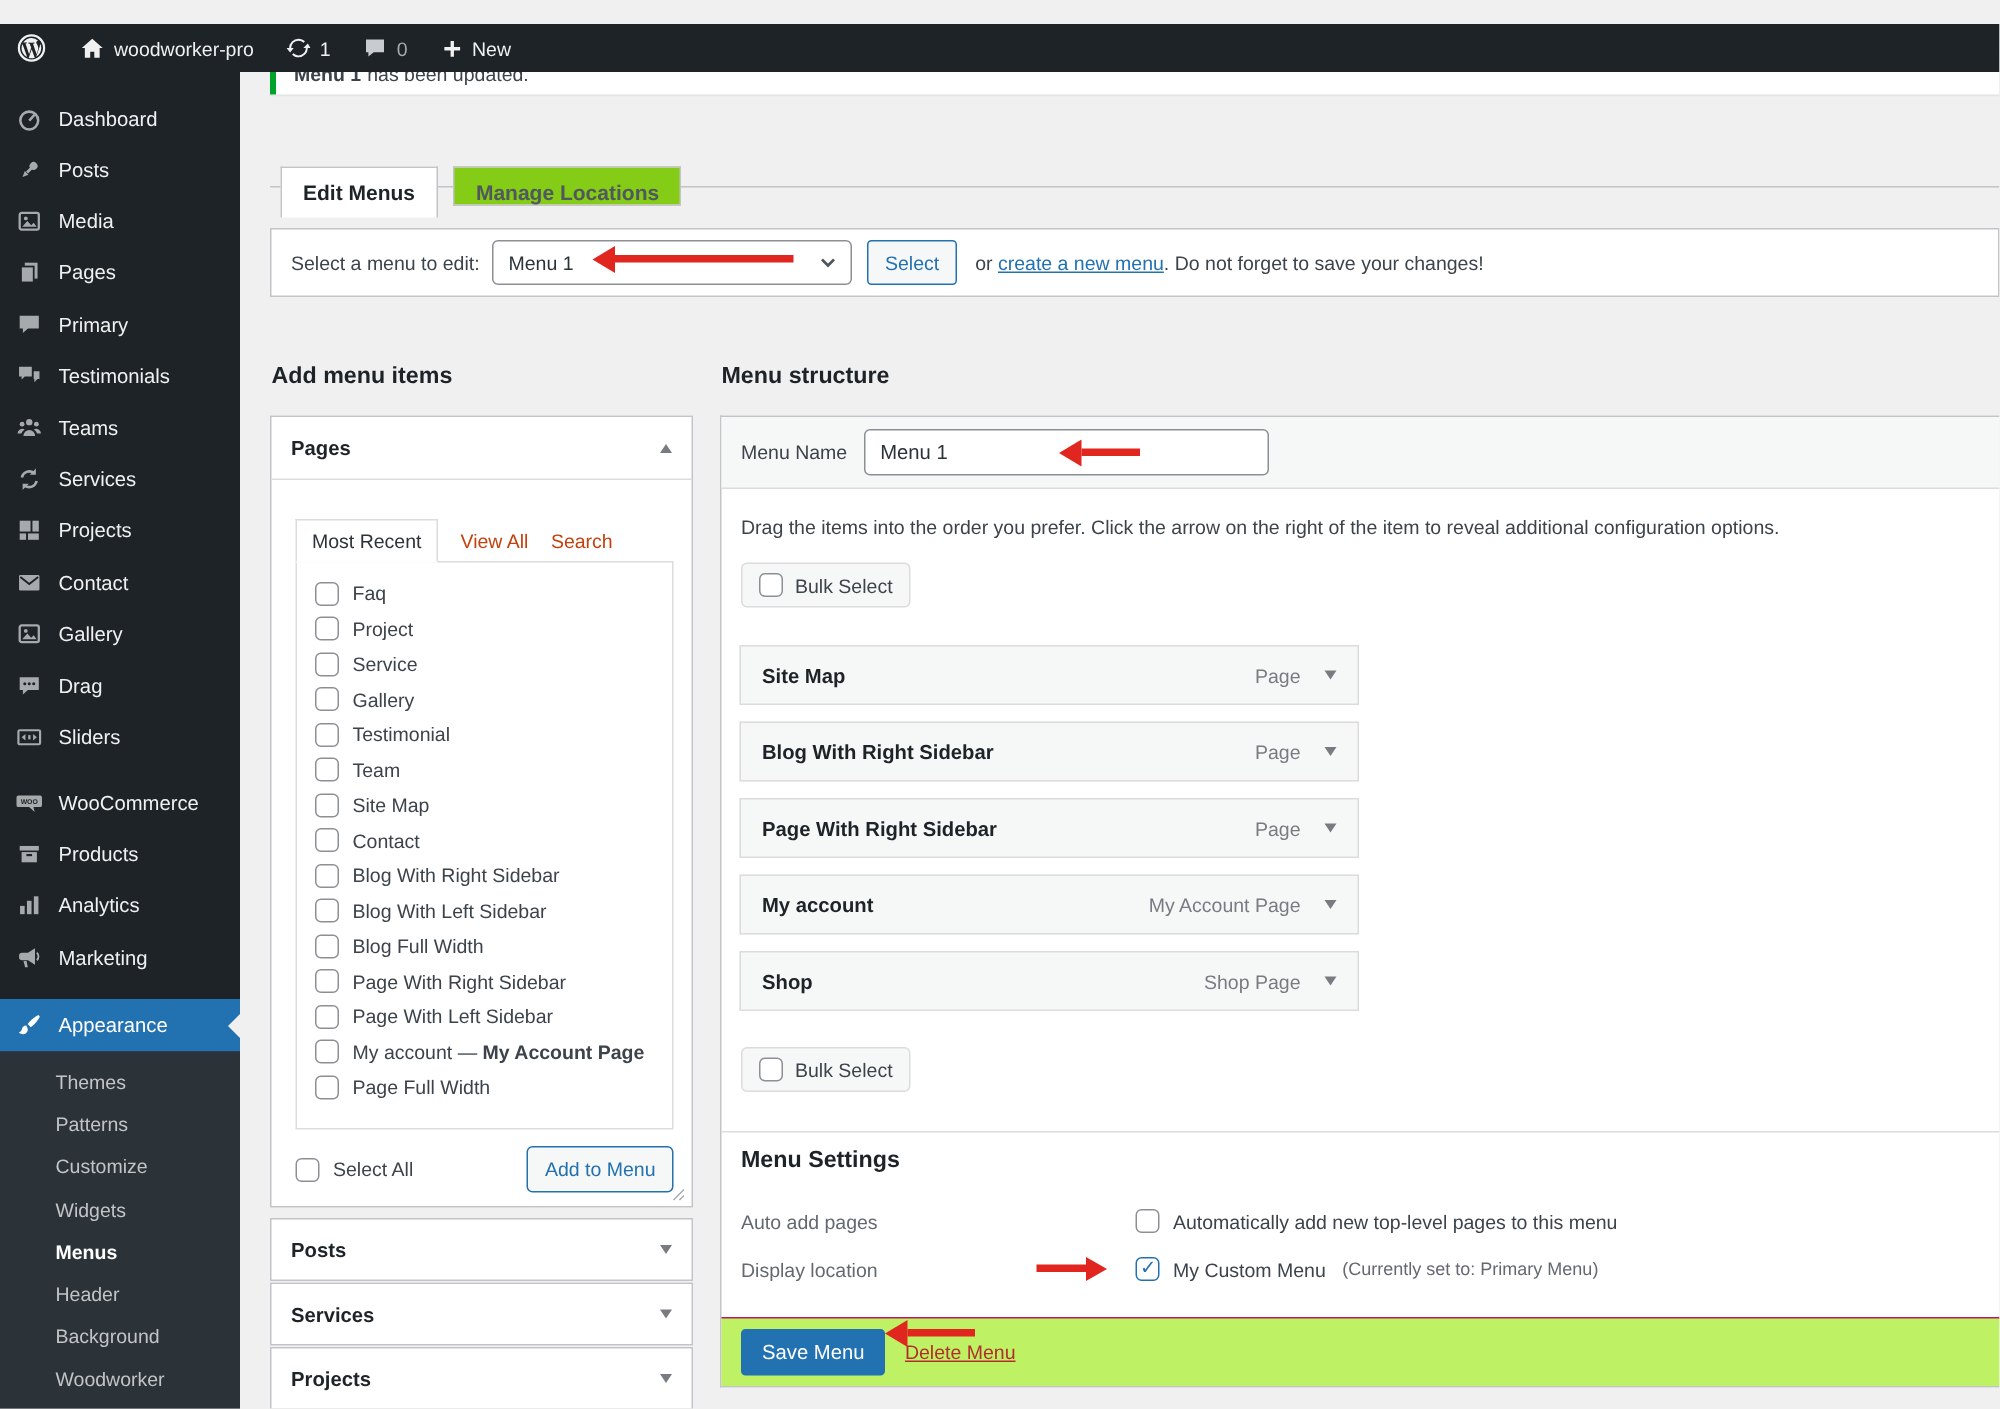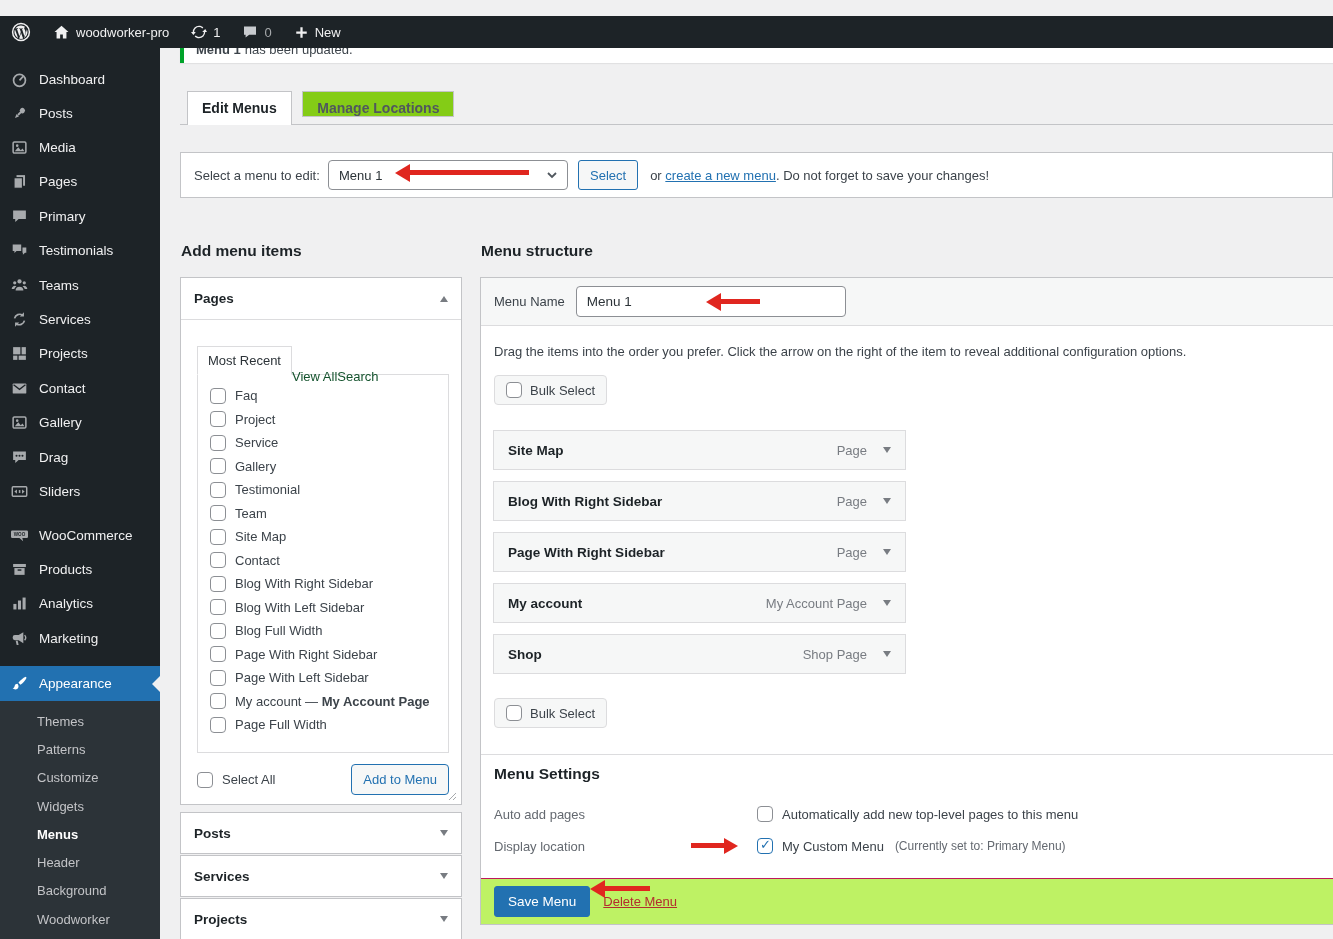--- a/index.html
+++ b/index.html
@@ -28,40 +28,40 @@
   #submenu li.current { color:#fff; font-weight:bold; }
 
   
   #content { position:absolute; left:160px; top:32px; width:1173px; height:907px; background:#f0f0f1; }
 
   #notice { position:absolute; left:180px; top:35px; right:0; height:28px; background:#fff; border-left:4px solid #00a32a; box-shadow:0 1px 1px rgba(0,0,0,.06); display:flex; align-items:center; padding-left:12px; }
   #notice b { margin-right:4px; }
 
   #tabbar { position:absolute; left:180px; top:91px; right:0; height:34px; border-bottom:1px solid #c3c4c7; }
   .nav-tab { display:inline-block; height:34px; line-height:33px; padding:0 14px; font-size:14px; font-weight:bold; border:1px solid #c3c4c7; margin-left:7px; cursor:pointer; }
-  .nav-tab.active { background:#fff; border-bottom:none; color:#1d2327; position:relative; z-index:2; margin-left:7px; }
+  .nav-tab.active { background:#fff; border-bottom:none; color:#1d2327; position:relative; z-index:2; margin-left:7px;margin-top:20px; }
   .nav-tab.inactive { background:#84cc16; color:#50575e; height:26px; }
 
   #select-bar { position:absolute; left:180px; top:152px; right:0; height:46px; background:#fff; border:1px solid #c3c4c7; display:flex; align-items:center; padding-left:13px; }
   #select-bar .lbl { width:134px; }
   .fake-select { width:240px; height:30px; background:#fff; border:1px solid #8c8f94; border-radius:4px; display:flex; align-items:center; justify-content:space-between; padding:0 8px 0 10px; color:#2c3338; cursor:pointer; }
   .btn-secondary { height:30px; padding:0 11px; background:#f6f7f7; border:1px solid #2271b1; border-radius:3px; color:#2271b1; font-size:13px; display:inline-flex; align-items:center; cursor:pointer; margin-left:10px; }
   #select-bar .tail { margin-left:12px; }
   a.wplink { color:#2271b1; text-decoration:underline; cursor:pointer; }
 
   .col-title { position:absolute; font-size:15.5px; font-weight:bold; color:#1d2327; }
 
   
   #pages-panel { position:absolute; left:180px; top:277px; width:282px; height:528px; background:#fff; border:1px solid #c3c4c7; }
   .panel-head { height:42px; display:flex; align-items:center; justify-content:space-between; padding:0 13px; border-bottom:1px solid #dcdcde; font-weight:bold; font-size:13.5px; color:#1d2327; cursor:pointer; }
   .caret-up { width:0; height:0; border:4px solid transparent; border-bottom:6px solid #787c82; margin-top:-4px; }
   .caret-down { width:0; height:0; border:4px solid transparent; border-top:6px solid #787c82; margin-bottom:-4px; }
   #pages-tabs { position:absolute; left:16px; top:59px; height:30px; display:flex; align-items:center; z-index:2; }
   #tab-most-recent { background:#fff; border:1px solid #dcdcde; border-bottom:1px solid #fff; padding:6px 10px; position:relative; top:8px; color:#2c3338; cursor:pointer; }
-  .inner-link { color:#14532d; position:relative; top:24px; cursor:pointer; }
+  .inner-link { color:#c2410c; margin-left:15px; position:relative; top:8px; cursor:pointer; }
   #pages-list { position:absolute; left:16px; top:96px; width:252px; height:379px; border:1px solid #dcdcde; background:#fff; padding:9px 0 0 12px; overflow:hidden; }
   .pitem { display:flex; align-items:center; gap:9px; height:23.5px; cursor:pointer; }
   .cb { position:relative; width:16px; height:16px; background:#fff; border:1px solid #8c8f94; border-radius:4px; flex:none; cursor:pointer; }
   .cb.checked { border-color:#2271b1; }
   .cb.checked::after { content:"✓"; position:absolute; left:2px; top:-2px; color:#2271b1; font-weight:bold; font-size:13px; }
   #pages-footer { position:absolute; left:16px; top:486px; width:252px; display:flex; align-items:center; justify-content:space-between; }
   #grabber { position:absolute; right:4px; bottom:3px; cursor:nwse-resize; }
   .accordion { position:absolute; left:180px; width:282px; height:42px; background:#fff; border:1px solid #c3c4c7; display:flex; align-items:center; justify-content:space-between; padding:0 13px; font-weight:bold; font-size:13.5px; color:#1d2327; cursor:pointer; }
 
   

